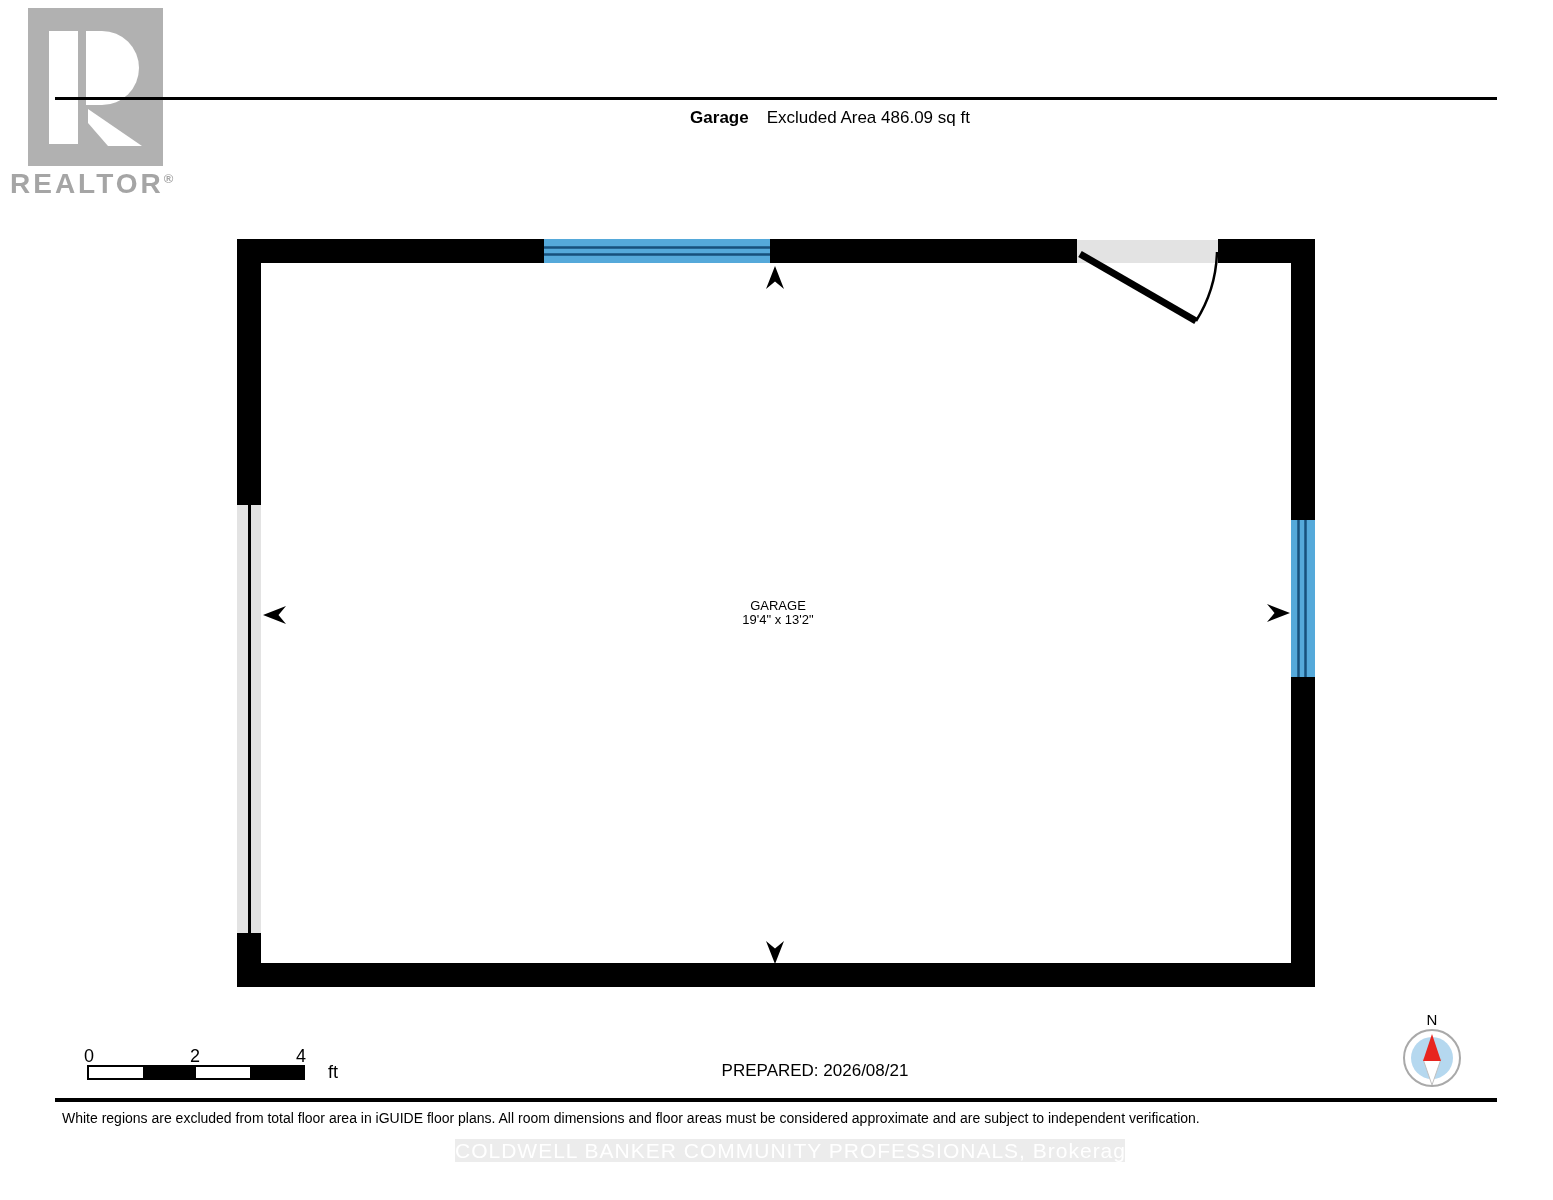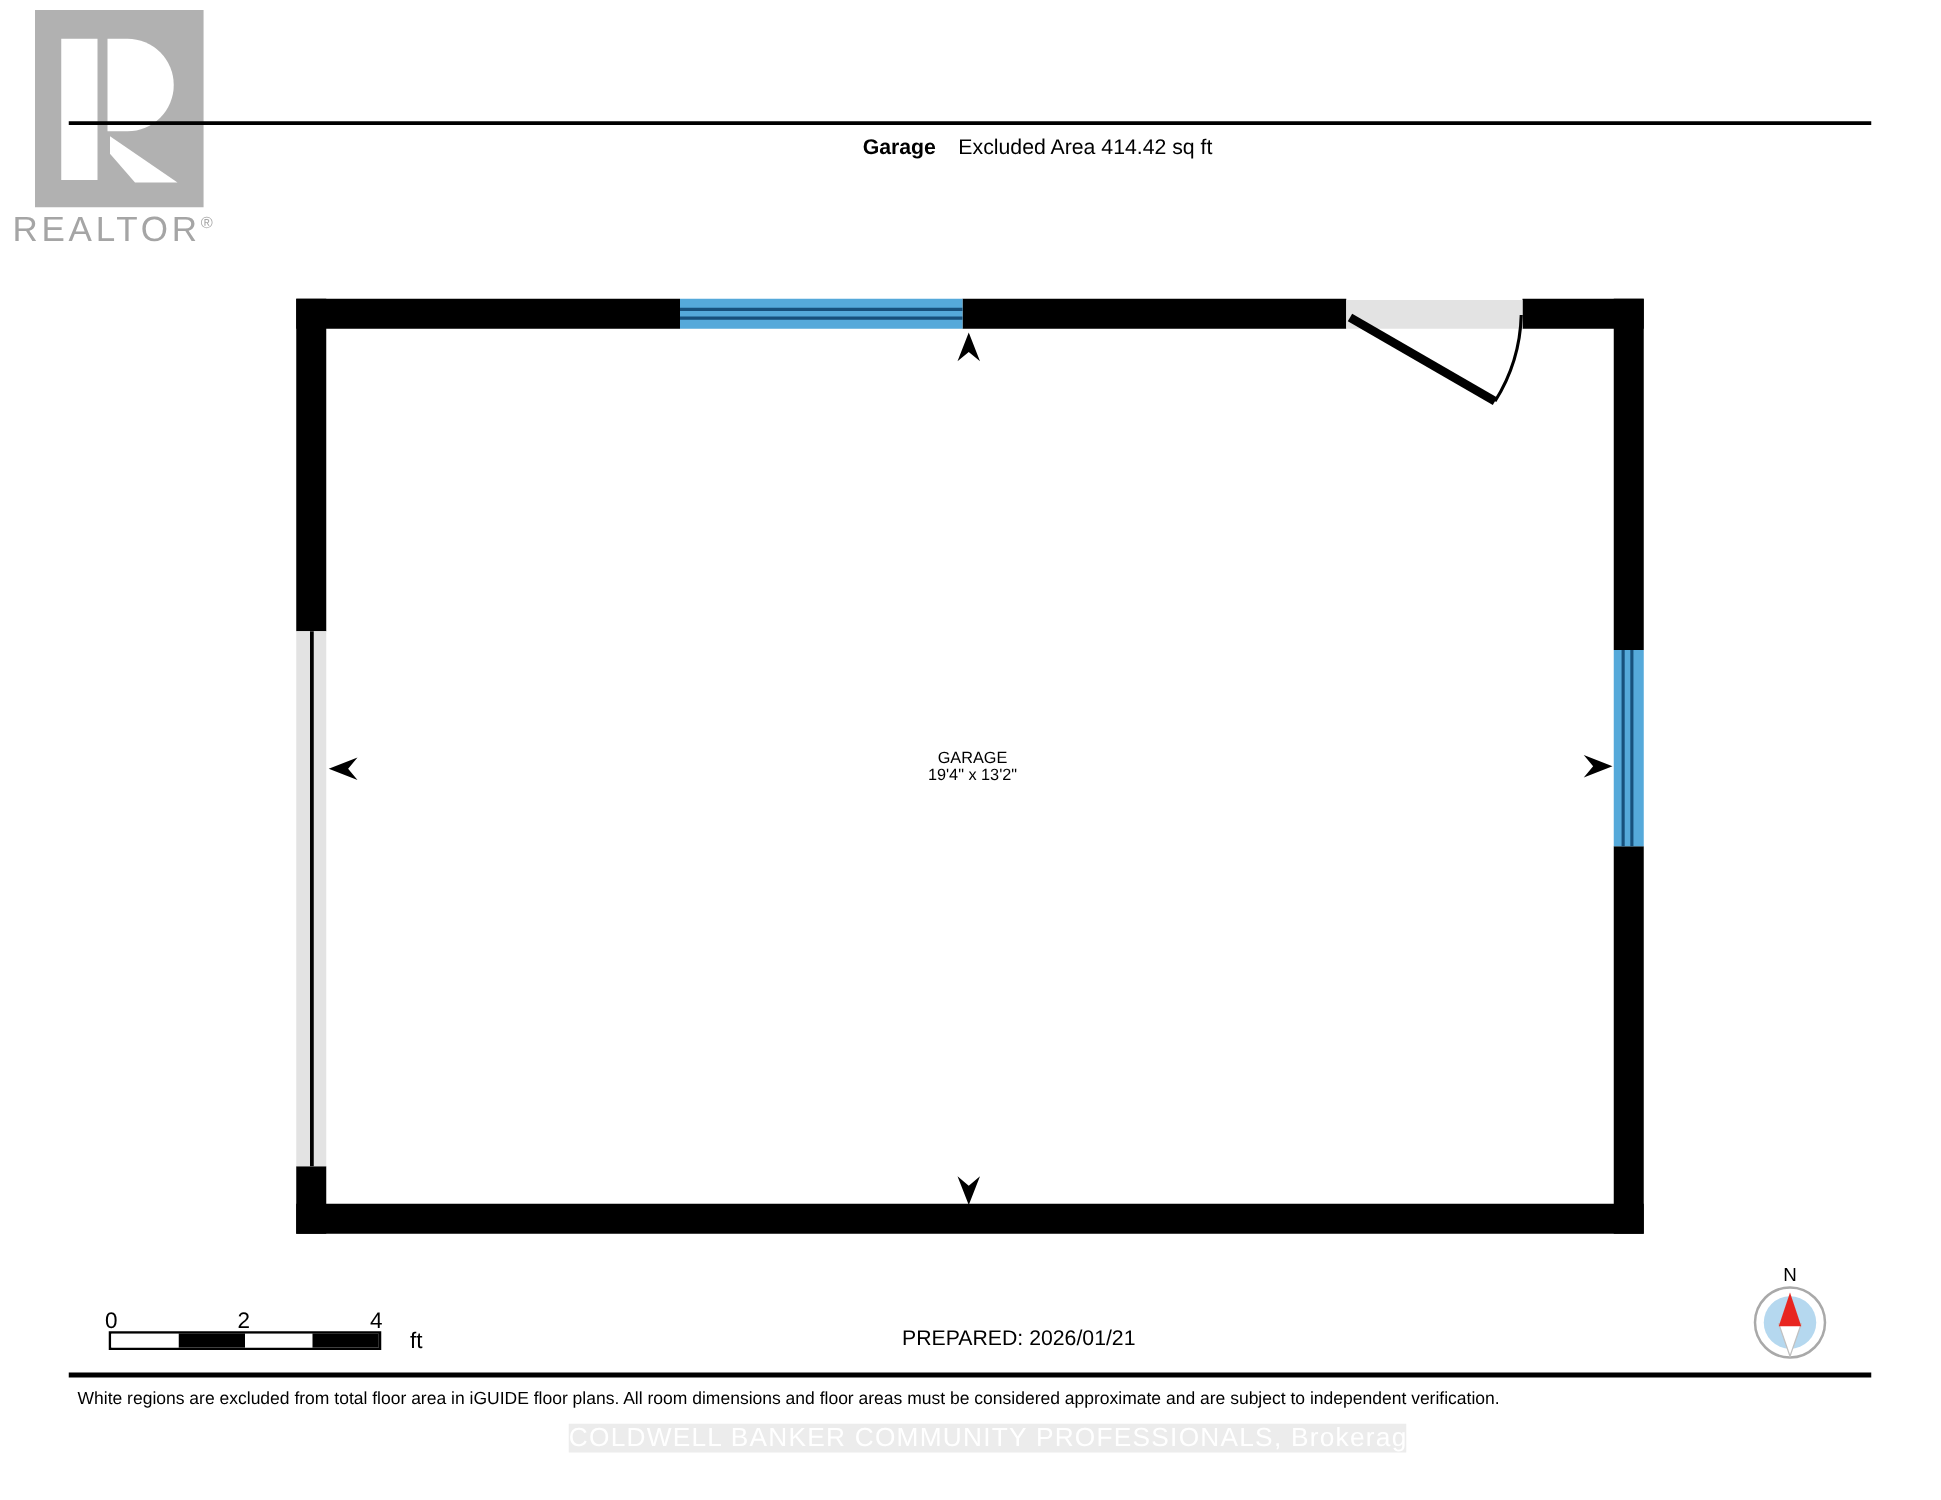--- a/index.html
+++ b/index.html
@@ -28,26 +28,26 @@
 <body>
 
 <div class="page">
 
   <svg class="abs" style="left:28px;top:8px;" width="135" height="158" viewBox="0 0 135 158">
     <rect width="135" height="158" fill="#b1b1b1"></rect>
     <rect x="21" y="23" width="29" height="113" fill="#ffffff"></rect>
     <path d="M58 23 h16 a37 37 0 0 1 0 74 h-16 z" fill="#ffffff"></path>
     <path d="M60 101 L114 138 L80 138 L60 115 Z" fill="#ffffff"></path>
   </svg>
-  <div class="abs realtor-word" style="left:10px;top:168px;"><span>REALTOR</span><sup>®</sup></div>
+  <div class="abs realtor-word" style="left:10px;top:168px;font-weight:bold;"><span>REALTOR</span><sup>®</sup></div>
 
   <div class="abs hrule" style="left:55px;top:97px;width:1442px;"></div>
   <div class="abs subtitle" style="left:830px;top:108px;">
     <span class="lbl">Garage</span>
-    <span>Excluded Area 414.42 sq ft</span>
+    <span>Excluded Area 486.09 sq ft</span>
   </div>
 
   <svg class="abs" style="left:0;top:0;" width="1553" height="1200" viewBox="0 0 1553 1200">
 
     <g fill="#000000">
       <rect x="237" y="239" width="307" height="24"></rect>
       <rect x="770" y="239" width="307" height="24"></rect>
       <rect x="1218" y="239" width="97" height="24"></rect>
       <rect x="237" y="239" width="24" height="266"></rect>
       <rect x="237" y="933" width="24" height="54"></rect>
@@ -94,21 +94,21 @@
   <div class="abs scale-num" style="left:195px;top:1046px;">2</div>
   <div class="abs scale-num" style="left:301px;top:1046px;">4</div>
   <div class="abs scale-wrap" style="left:87px;top:1065px;">
     <div class="seg w"></div>
     <div class="seg b"></div>
     <div class="seg w"></div>
     <div class="seg b"></div>
   </div>
   <div class="abs scale-unit" style="left:328px;top:1062px;">ft</div>
 
-  <div class="abs prepared" style="left:815px;top:1061px;">PREPARED: 2026/01/21</div>
+  <div class="abs prepared" style="left:815px;top:1061px;">PREPARED: 2026/08/21</div>
 
   <svg class="abs" style="left:1398px;top:1008px;" width="68" height="90" viewBox="0 0 68 90">
     <text x="34" y="17" text-anchor="middle" font-size="15" fill="#000">N</text>
     <circle cx="34" cy="50" r="28" fill="#ffffff" stroke="#a9a9a9" stroke-width="2"></circle>
     <circle cx="34" cy="50" r="21" fill="#b5d8ef"></circle>
     <path d="M34 77 L43 51 L25 51 Z" fill="#ffffff" stroke="#c0c0c0" stroke-width="1"></path>
     <path d="M34 26 L43 53 L25 53 Z" fill="#e8251f"></path>
   </svg>
 
   <div class="abs hrule" style="left:55px;top:1098px;width:1442px;height:4px;"></div>

